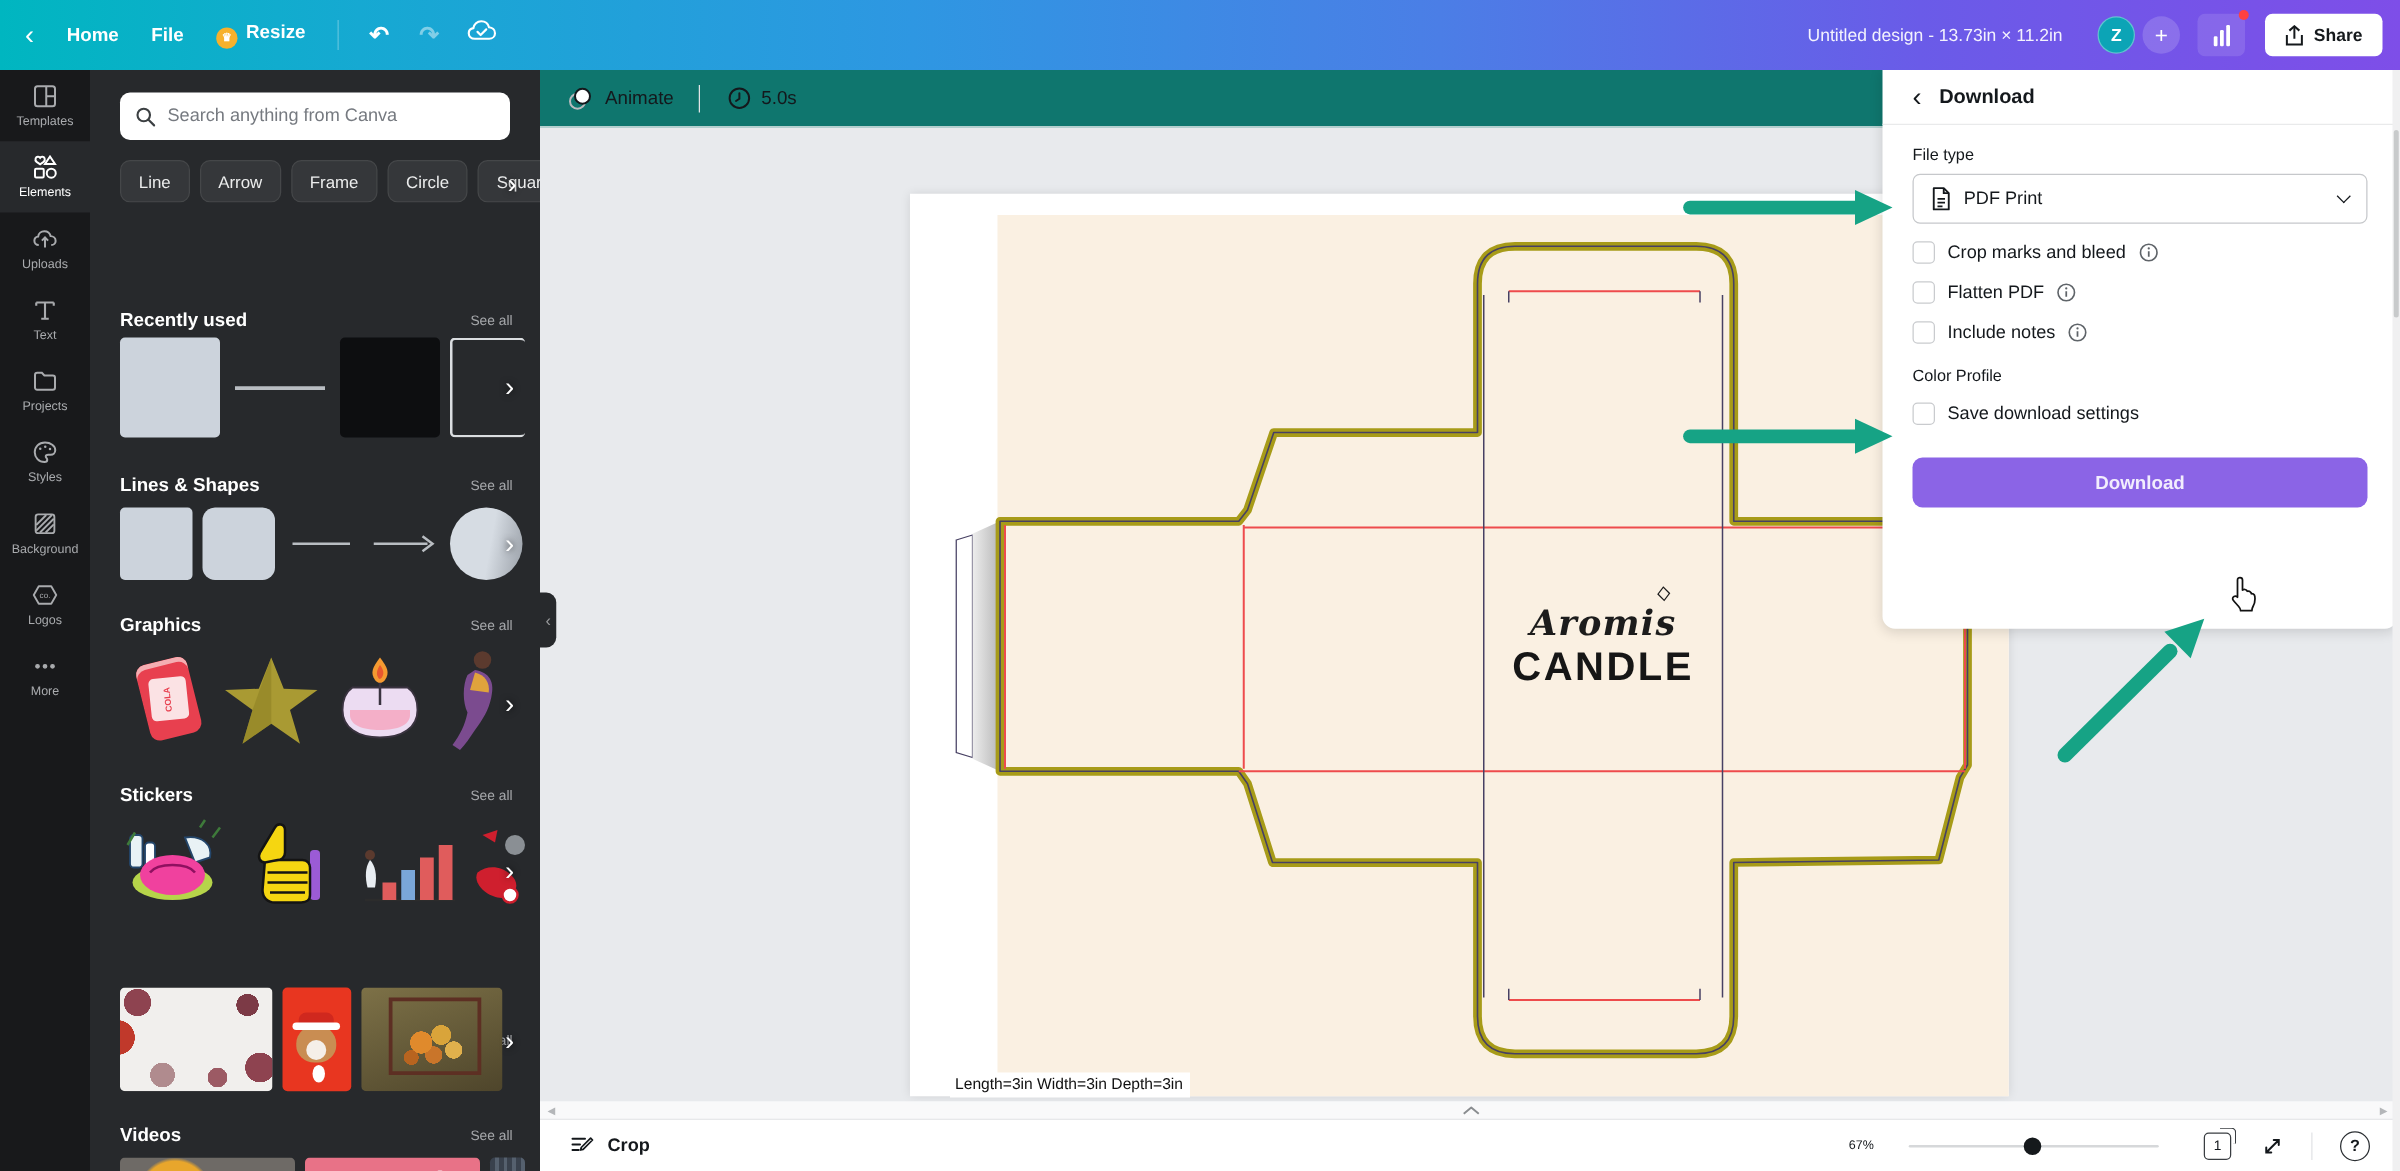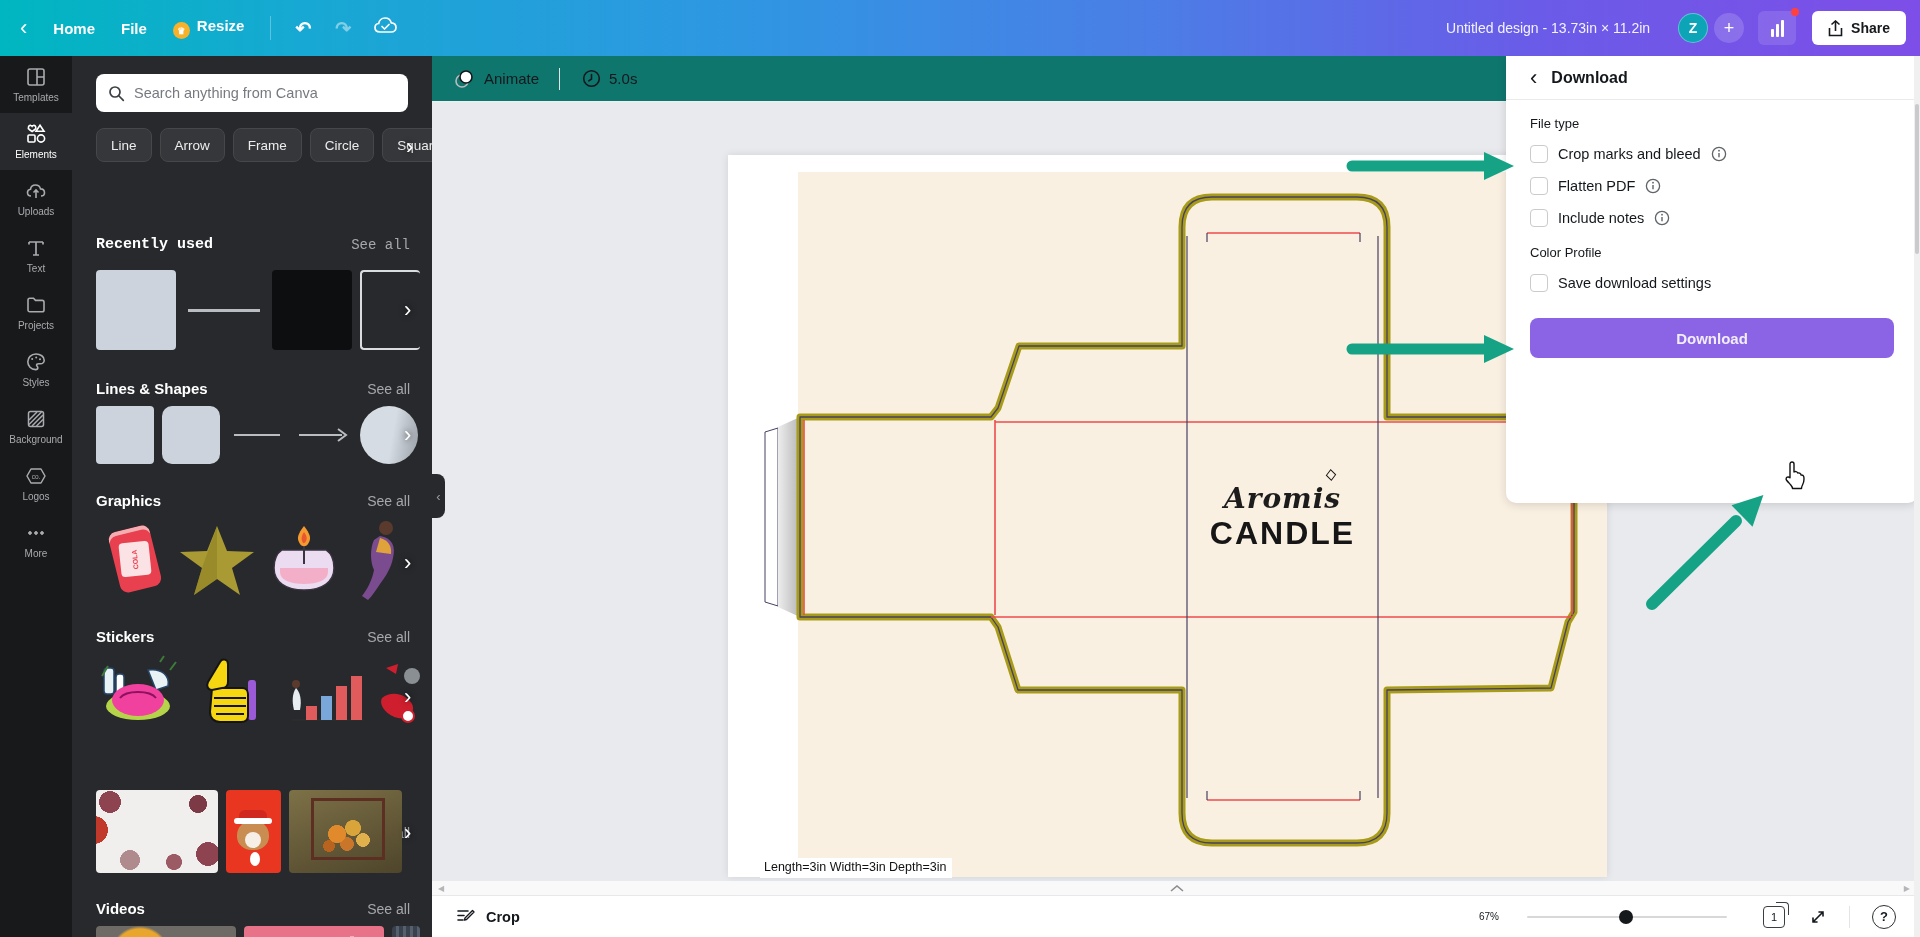--- a/index.html
+++ b/index.html
@@ -46,21 +46,21 @@
   .search-box { position:absolute; left:24px; top:18px; width:312px; height:38px; background:#fff; border-radius:8px;
     display:flex; align-items:center; padding:0 12px; gap:9px; }
   .search-box input { border:none; outline:none; font-size:14.5px; color:#333; width:240px;
     font-family:"Liberation Sans",sans-serif; }
   .search-box input::placeholder { color:#767a80; }
   .chips { position:absolute; left:24px; top:72px; width:344px; height:34px; display:flex; gap:8px; overflow:hidden; }
   .chip { flex:0 0 auto; height:34px; border-radius:8px; background:#35373a; border:1px solid #454749;
     color:#eceded; font-size:13.5px; display:flex; align-items:center; padding:0 14px; }
   .sec-head { position:absolute; left:24px; width:314px; display:flex; justify-content:space-between; align-items:center; }
   .sec-title { font-size:15px; font-weight:700; color:#fff; }
-  .see-all { font-size:14px; color:#a5a7aa; }
+  .see-all { font-size:11px; color:#a5a7aa; }
   .row-chev { position:absolute; color:#fff; font-size:22px; line-height:1;
     text-shadow:0 0 6px rgba(0,0,0,.8); }
   .thumb { border-radius:4px; }
 
   
   .collapse-tab { position:absolute; left:432px; top:474px; width:13px; height:44px; background:#27292c;
     border-radius:0 8px 8px 0; color:#9a9b9d; display:flex; align-items:center; justify-content:center;
     font-size:13px; z-index:28; }
 
   
@@ -245,21 +245,21 @@
 
     <div class="chips">
       <span class="chip">Line</span>
       <span class="chip">Arrow</span>
       <span class="chip">Frame</span>
       <span class="chip">Circle</span>
       <span class="chip">Square</span>
     </div>
     <span class="row-chev" style="left:334px; top:80px;">›</span>
 
-    <div class="sec-head" style="top:180px;font-family:Liberation Mono, monospace;">
+    <div class="sec-head" style="top:192px;">
       <span class="sec-title">Recently used</span>
       <span class="see-all">See all</span>
     </div>
     <div class="abs thumb" style="left:24px; top:214px; width:80px; height:80px; background:#ccd3dc;"></div>
     <div class="abs" style="left:112px; top:214px; width:80px; height:80px; display:flex; align-items:center;">
         <div style="width:72px; height:3px; background:#b9bdc2; margin:0 auto;"></div>
       </div>
     <div class="abs thumb" style="left:200px; top:214px; width:80px; height:80px; background:#0d0e10;"></div>
     <div class="abs thumb" style="left:288px; top:214px; width:60px; height:80px; border:2px solid #dadde0; border-right:none;"></div>
     <span class="row-chev" style="left:332px; top:243px;">›</span>
@@ -456,20 +456,29 @@
 
   <div class="dims-label">Length=3in Width=3in Depth=3in</div>
 
   <div class="dl-card">
     <div class="dl-head">
       <span class="dl-back">‹</span>
       <span class="dl-title">Download</span>
     </div>
     <div class="dl-body">
       <div class="dl-label">File type</div>
+      <div class="dl-select">
+        <svg width="16" height="20" viewBox="0 0 16 20" fill="none">
+            <path d="M2 1.5 H10 L14 5.5 V18.5 H2 Z" stroke="#14181c" stroke-width="1.5" stroke-linejoin="round"></path>
+            <path d="M10 1.5 V5.5 H14" stroke="#14181c" stroke-width="1.5"></path>
+            <path d="M5 10 H11 M5 13 H11 M5 16 H9" stroke="#14181c" stroke-width="1.4"></path>
+          </svg>
+        <span>PDF Print</span>
+        <span class="chev-down"></span>
+      </div>
 
       <div class="dl-check-row">
         <span class="checkbox"></span>
         <span>Crop marks and bleed</span>
         <svg width="16" height="16" viewBox="0 0 16 16" fill="none">
             <circle cx="8" cy="8" r="6.6" stroke="#5f6469" stroke-width="1.3"></circle>
             <path d="M8 7 V11.3" stroke="#5f6469" stroke-width="1.4"></path>
             <circle cx="8" cy="4.7" r=".9" fill="#5f6469"></circle>
           </svg>
       </div>

